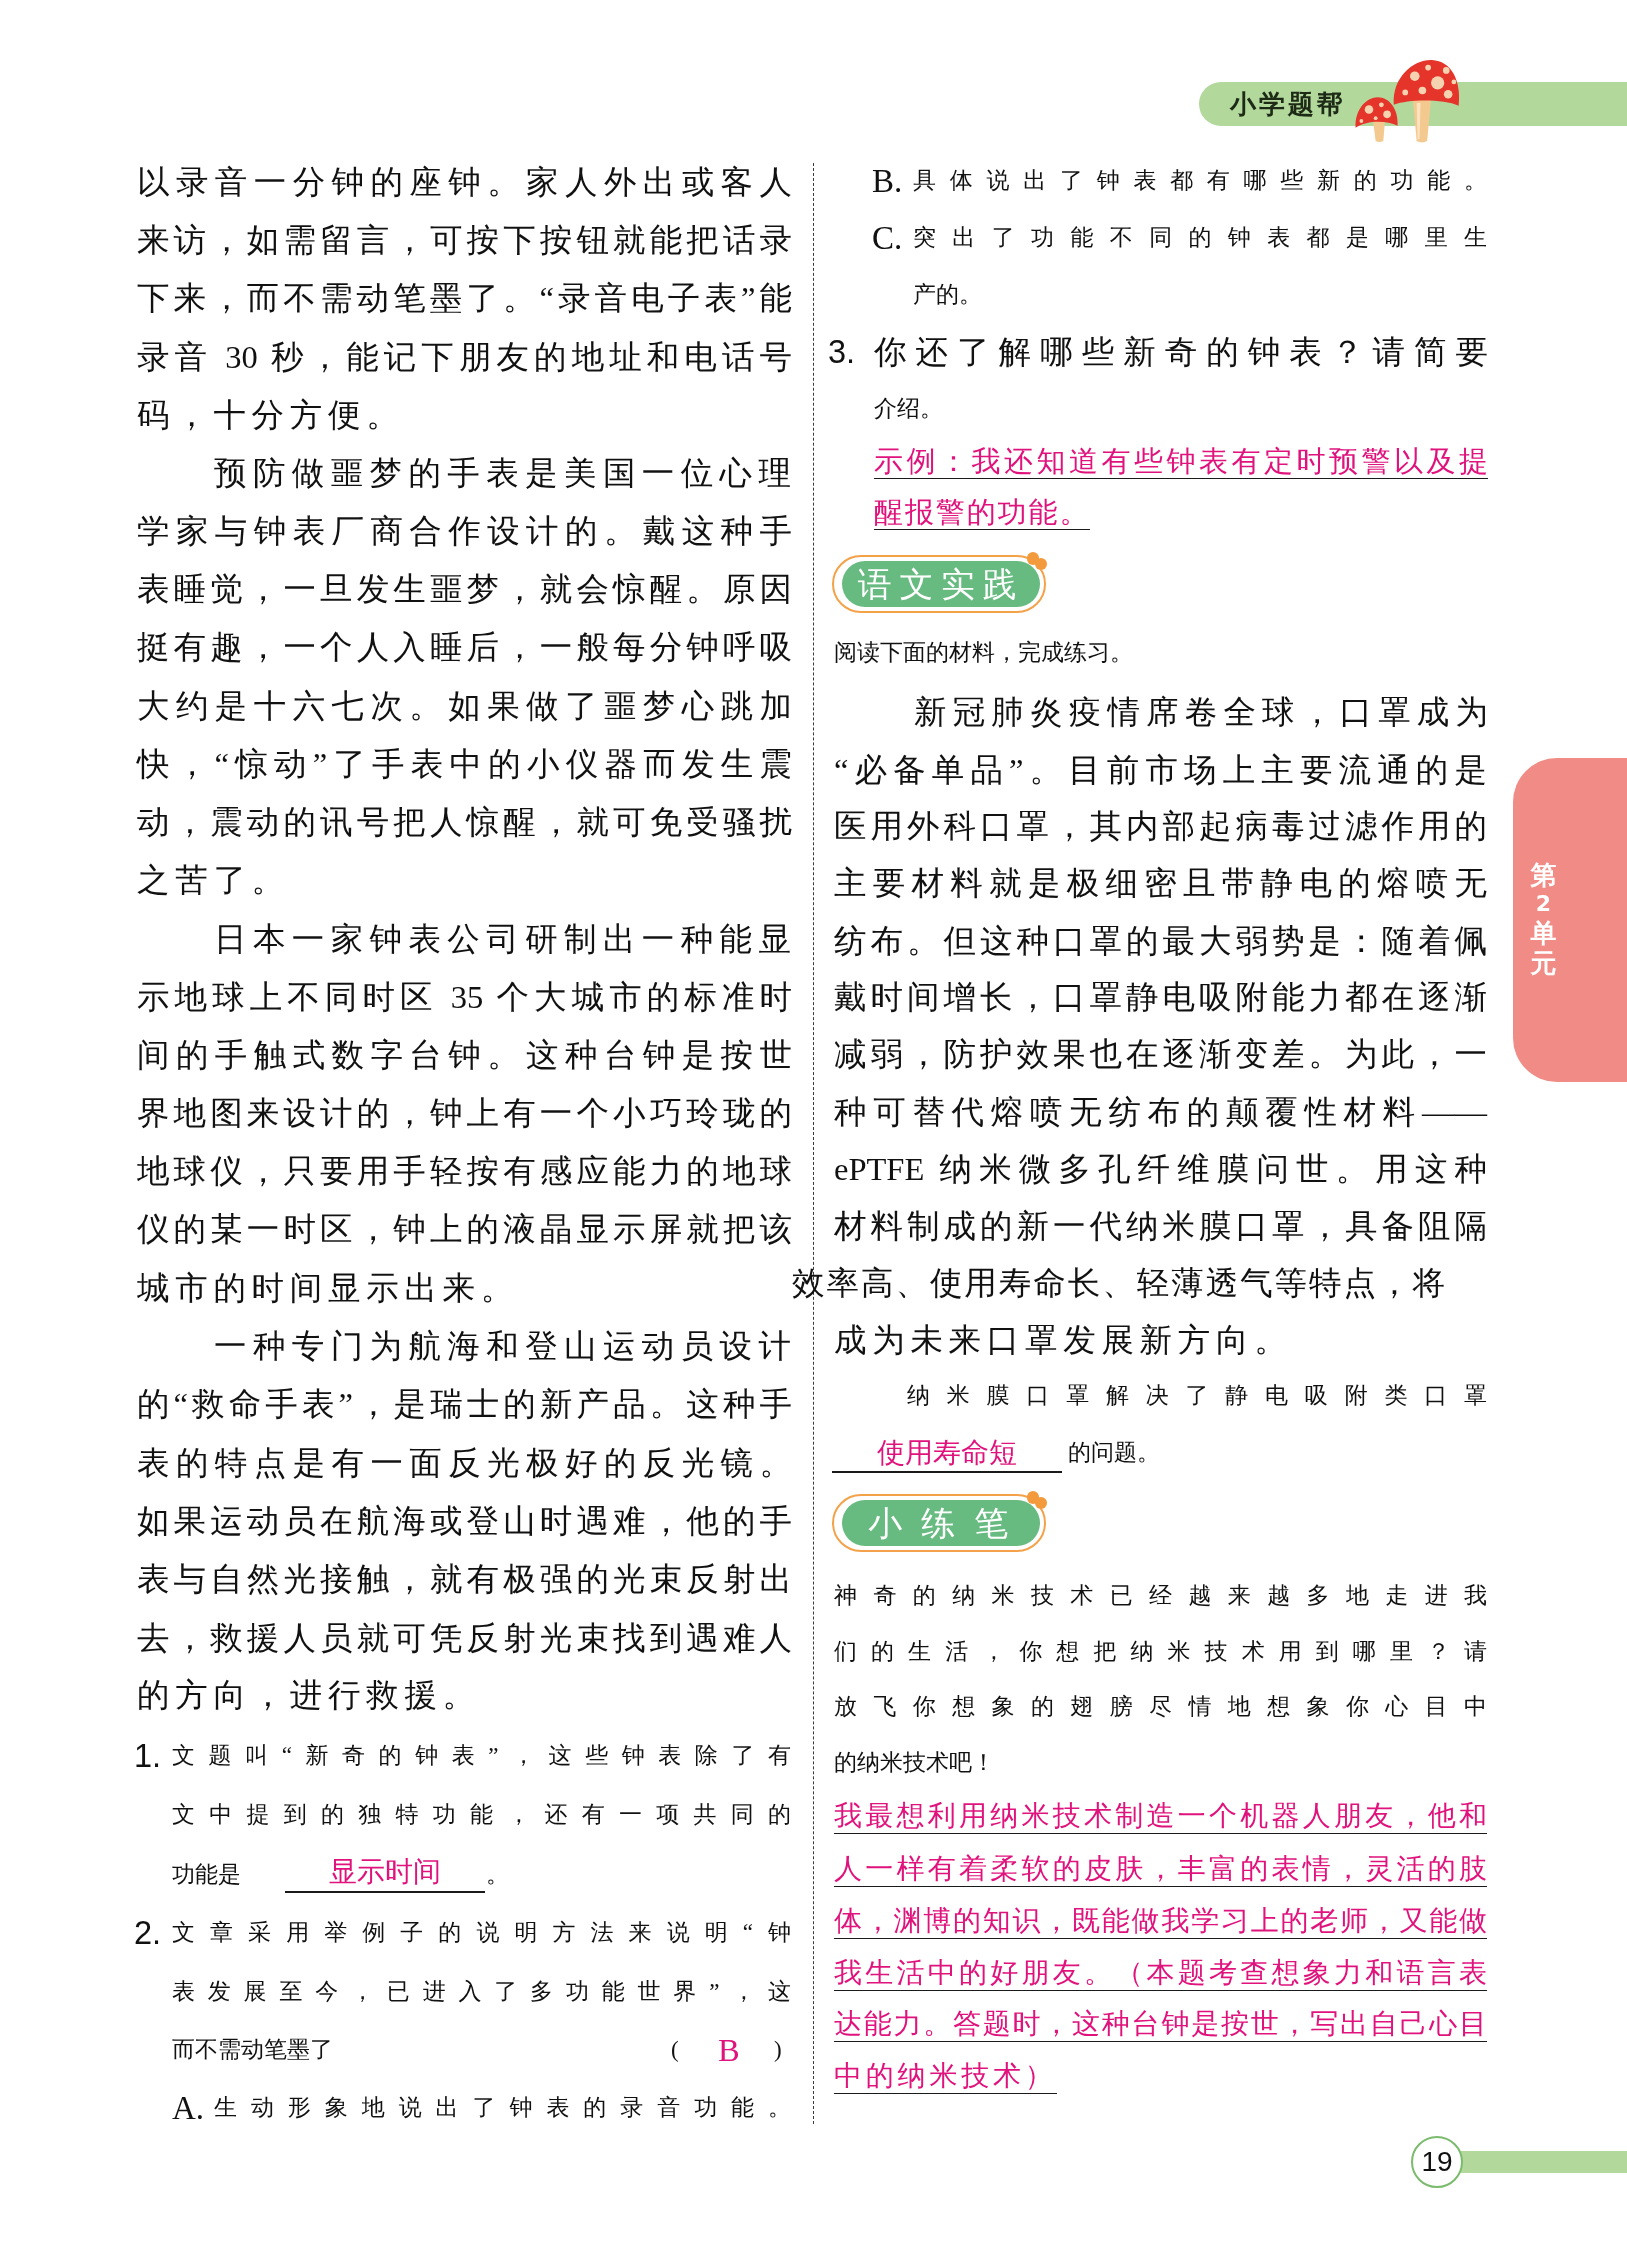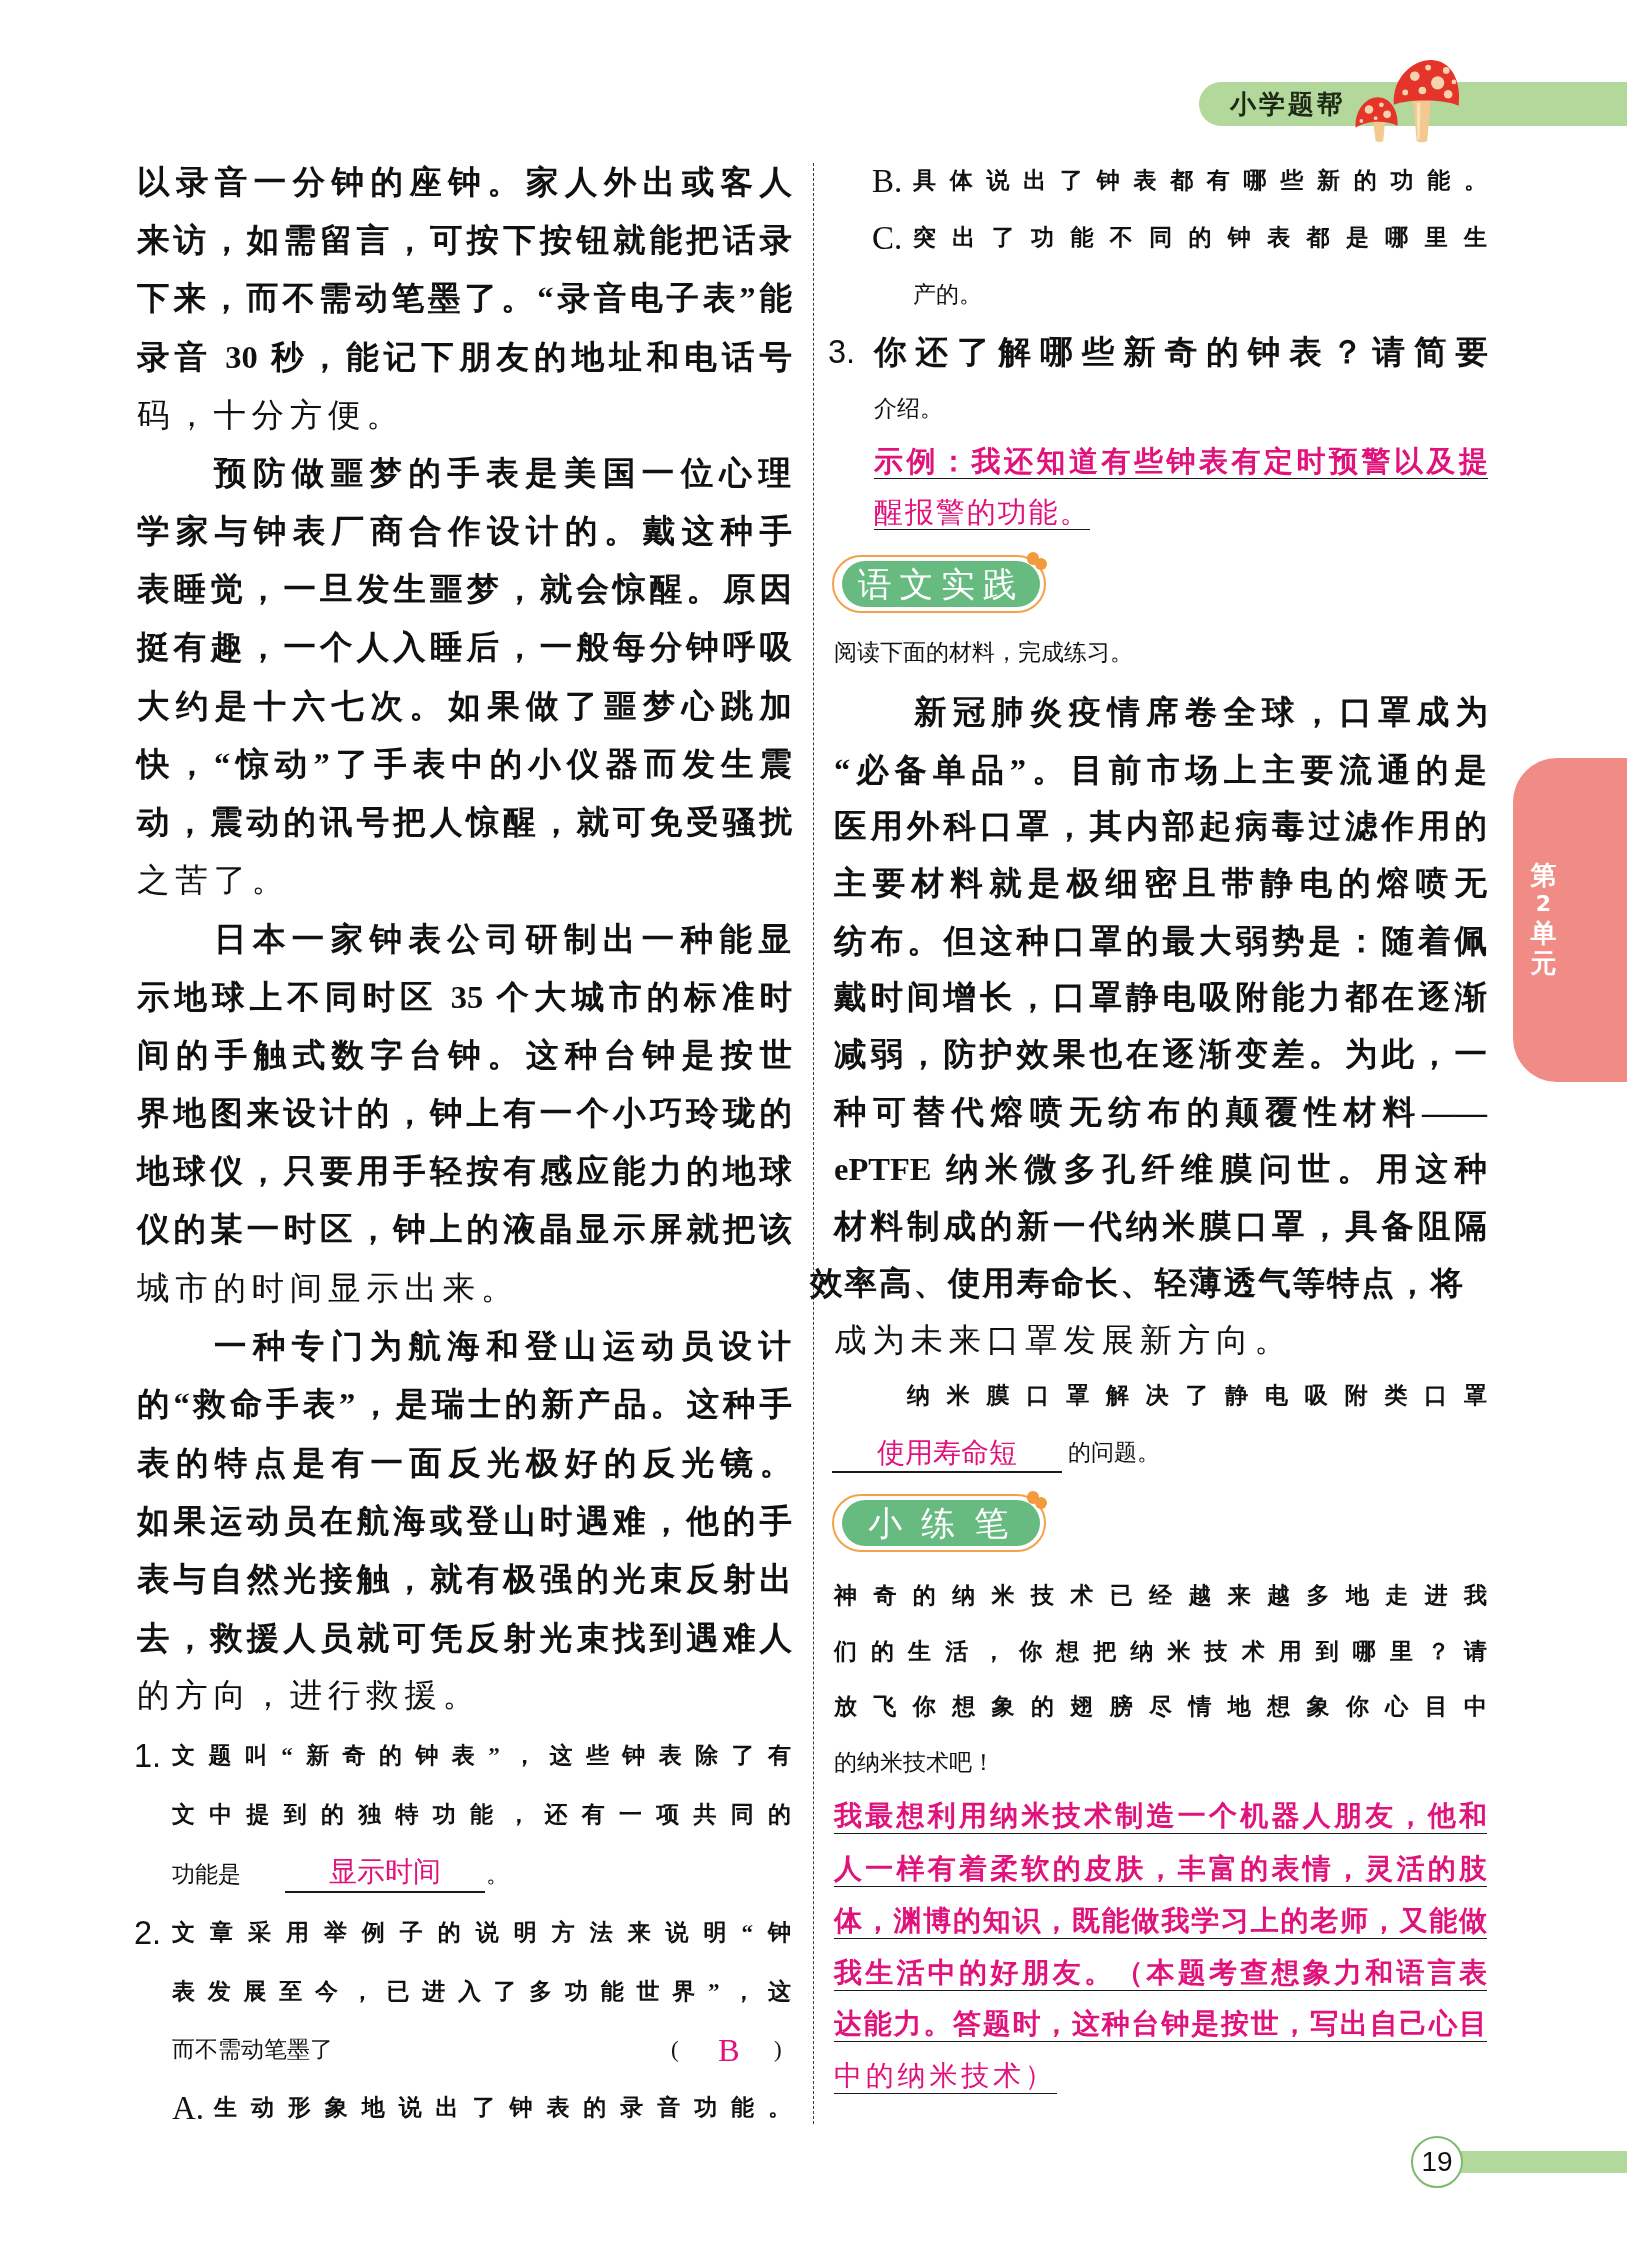--- a/index.html
+++ b/index.html
@@ -4,21 +4,21 @@
 <style>
   html, body { margin: 0; padding: 0; background: #ffffff; }
   #page {
     position: relative; width: 1628px; height: 2260px; overflow: hidden;
     background: #ffffff; color: #111111;
     font-family: "Liberation Serif", "DejaVu Serif", serif;
   }
   .ln { position: absolute; height: 48px; line-height: 48px; margin: 0; }
   .p { font-size: 32.5px; }
   .q { font-size: 23px; }
-  .j { text-align: justify; text-align-last: justify; font-weight: bold; }
+  .j { text-align: justify; text-align-last: justify; }
   .num { position: absolute; height: 48px; line-height: 48px; font-size: 32.5px;
          font-family: "Liberation Sans", "DejaVu Sans", sans-serif; }
   .opt { position: absolute; height: 48px; line-height: 48px; font-size: 33px;
          font-family: "Liberation Serif", serif; }
   .pink { color: #e0127c; }
   .ans-line {
     position: absolute; height: 34px; line-height: 34px; font-size: 28px;
     color: #e0127c; border-bottom: 1.9px solid #1a1a1a;
     font-family: "DejaVu Serif", serif;
   }
@@ -182,21 +182,21 @@
     <div class="ln p j" style="left:914px;top:688px;width:574px">新冠肺炎疫情席卷全球，口罩成为</div>
     <div class="ln p j" style="left:834px;top:746px;width:653px">“必备单品”。目前市场上主要流通的是</div>
     <div class="ln p j" style="left:834px;top:802px;width:653px">医用外科口罩，其内部起病毒过滤作用的</div>
     <div class="ln p j" style="left:834px;top:859px;width:653px">主要材料就是极细密且带静电的熔喷无</div>
     <div class="ln p j" style="left:834px;top:917px;width:653px">纺布。但这种口罩的最大弱势是：随着佩</div>
     <div class="ln p j" style="left:834px;top:973px;width:653px">戴时间增长，口罩静电吸附能力都在逐渐</div>
     <div class="ln p j" style="left:834px;top:1030px;width:653px">减弱，防护效果也在逐渐变差。为此，一</div>
     <div class="ln p j" style="left:834px;top:1088px;width:653px">种可替代熔喷无纺布的颠覆性材料——</div>
     <div class="ln p j" style="left:834px;top:1145px;width:653px">ePTFE 纳米微多孔纤维膜问世。用这种</div>
     <div class="ln p j" style="left:834px;top:1202px;width:653px">材料制成的新一代纳米膜口罩，具备阻隔</div>
-    <div class="ln p j" style="left:810px;top:1259px;width:653px">效率高、使用寿命长、轻薄透气等特点，将</div>
+    <div class="ln p j" style="left:792px;top:1259px;width:653px">效率高、使用寿命长、轻薄透气等特点，将</div>
     <div class="ln p" style="left:834px;top:1316px;letter-spacing:5.7px">成为未来口罩发展新方向。</div>
 
     <div class="ln q j" style="left:907px;top:1372px;width:580px">纳米膜口罩解决了静电吸附类口罩</div>
     <div class="blank" style="left:832px;top:1471px;width:230px"></div>
     <div class="blank-ans" style="left:832px;top:1429px;width:230px">使用寿命短</div>
     <div class="ln q" style="left:1068px;top:1429px">的问题。</div>
 
     <div class="badge" style="left:832px;top:1493px">
       <div class="ring"></div>
       <div class="fill"></div>

